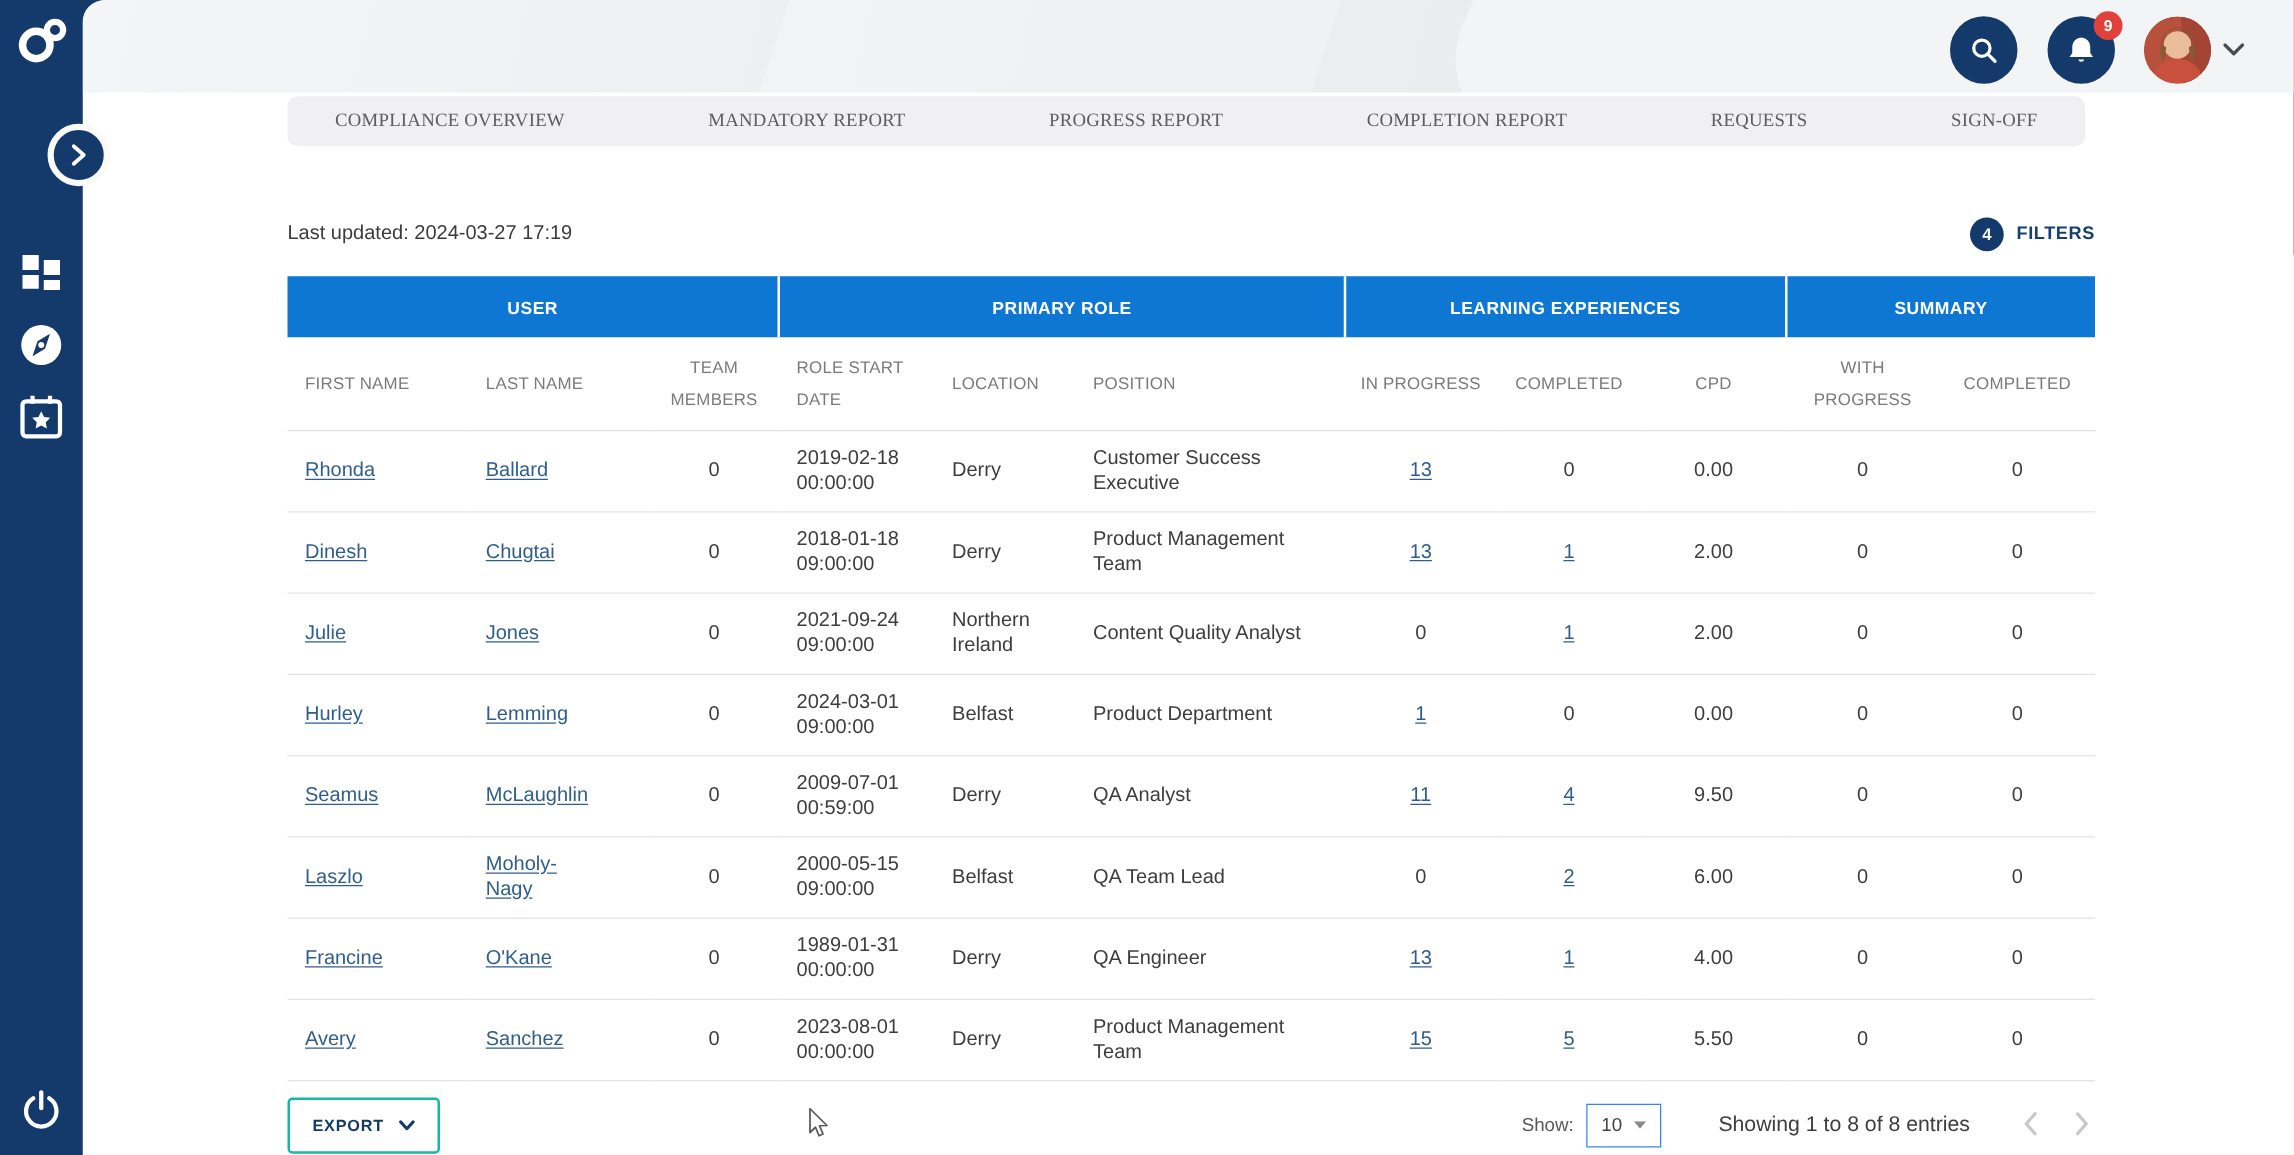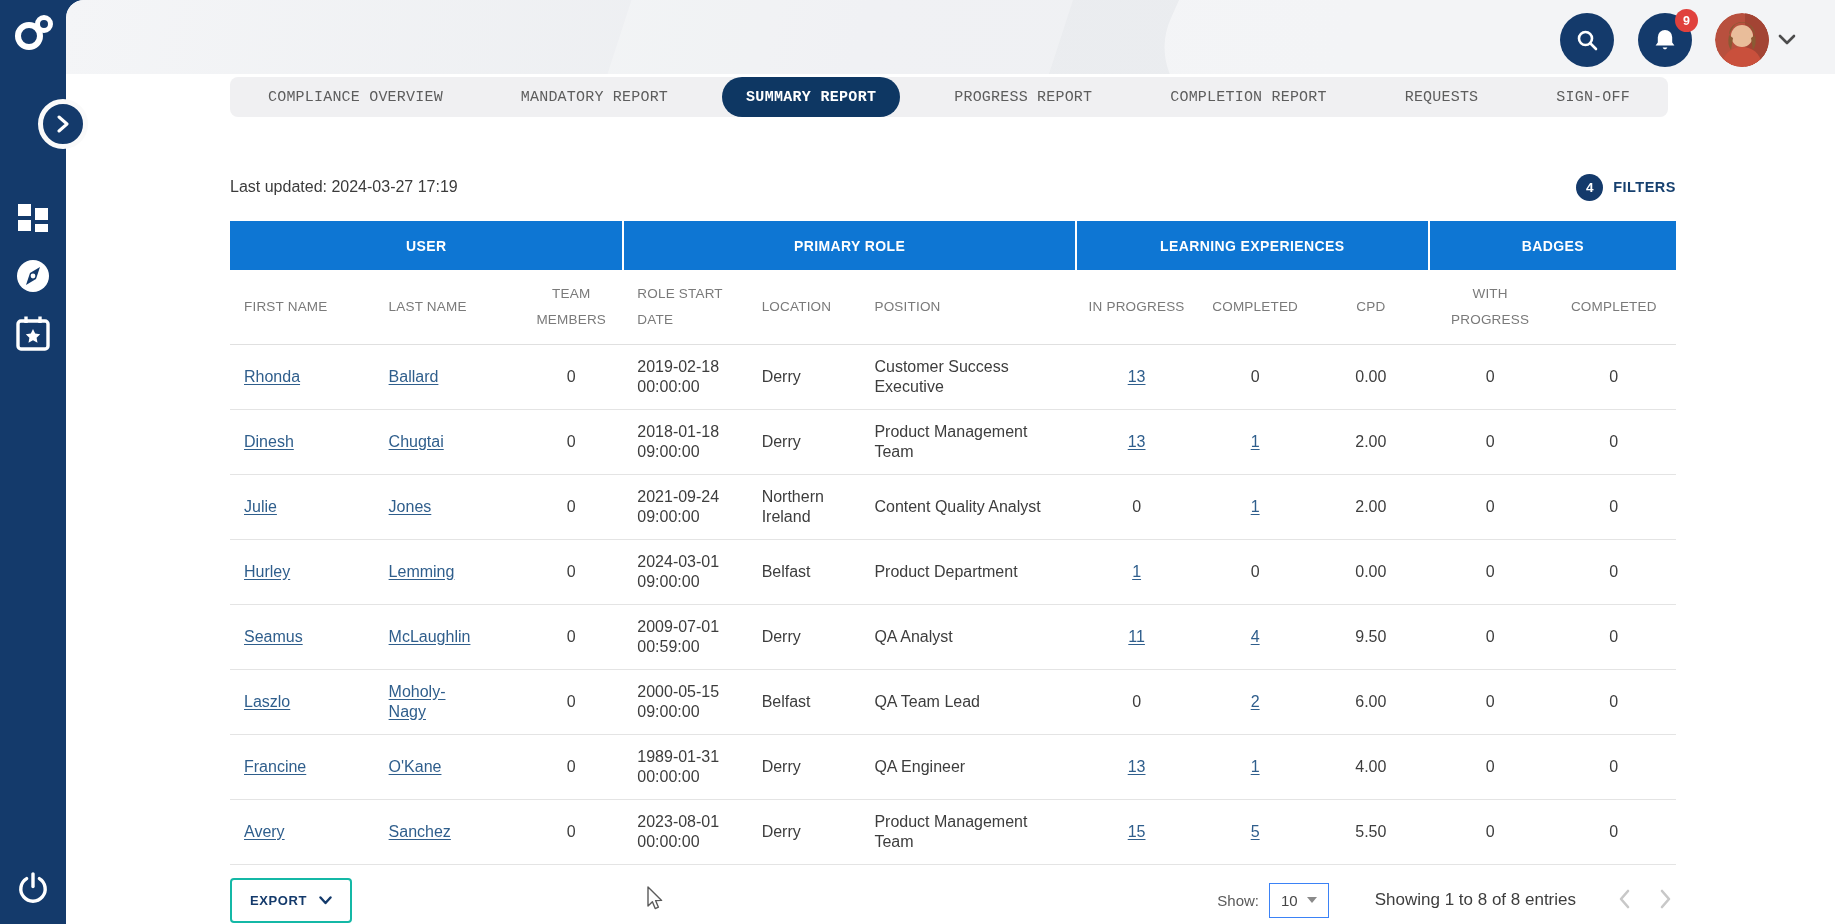--- a/index.html
+++ b/index.html
@@ -68,21 +68,21 @@
   }
   .user-caret{position:absolute;top:33px;left:1712px;background:none;border:none;cursor:pointer;padding:0;}
   
   .tabs{
     position:absolute;top:77px;left:164px;width:1438px;height:40px;background:#f0f0f2;
     border-radius:8px;display:flex;align-items:center;justify-content:space-between;
     padding:0 14px;z-index:5;
   }
   .tab{
     border:none;background:none;color:#5d5d5d;font-size:15px;letter-spacing:.2px;
-    padding:0 24px;height:40px;cursor:pointer;white-space:nowrap;font-family:Liberation Mono, monospace;text-align:right;
+    padding:0 24px;height:40px;cursor:pointer;white-space:nowrap;font-family:Liberation Serif, serif;text-align:right;
   }
   .tab.active{
     background:#0e3763;color:#fff;font-weight:bold;border-radius:20px;letter-spacing:.3px;
   }
   
   .content{position:absolute;left:164px;top:170px;width:1446px;z-index:4;}
   .meta-row{display:flex;align-items:center;justify-content:space-between;height:34px;margin-bottom:17px;}
   .last-updated{font-size:16px;color:#3b3b3b;}
   .filters-btn{
     display:flex;align-items:center;gap:10px;background:none;border:none;cursor:pointer;padding:0;font-family:inherit;
@@ -212,21 +212,20 @@
   </button>
   <button class="user-caret">
     <svg width="18" height="11" viewBox="0 0 18 11">
       <polyline points="2,2 9,9 16,2" fill="none" stroke="#4c4c4c" stroke-width="2.6" stroke-linecap="round" stroke-linejoin="round"></polyline>
     </svg>
   </button>
 
   <nav class="tabs" id="tabs">
       <button class="tab">COMPLIANCE OVERVIEW</button>
       <button class="tab">MANDATORY REPORT</button>
-      <button class="tab active">SUMMARY REPORT</button>
       <button class="tab">PROGRESS REPORT</button>
       <button class="tab">COMPLETION REPORT</button>
       <button class="tab">REQUESTS</button>
       <button class="tab">SIGN-OFF</button>
     </nav>
 
   <div class="content">
     <div class="meta-row">
       <span class="last-updated">Last updated: 2024-03-27 17:19</span>
       <button class="filters-btn">
@@ -247,21 +246,21 @@
           <col style="width:8%">
           <col style="width:8%">
         <col style="width:8.5%">
           <col style="width:8.6%">
       </colgroup>
       <thead>
         <tr id="group-row">
             <th colspan="3">USER</th>
             <th colspan="3">PRIMARY ROLE</th>
             <th colspan="3">LEARNING EXPERIENCES</th>
-            <th colspan="2">BADGES</th>
+            <th colspan="2">SUMMARY</th>
           </tr>
         <tr id="col-row">
             <th>FIRST NAME</th>
             <th>LAST NAME</th>
             <th>TEAM MEMBERS</th>
             <th>ROLE START DATE</th>
             <th>LOCATION</th>
             <th>POSITION</th>
             <th>IN PROGRESS</th>
             <th>COMPLETED</th>

